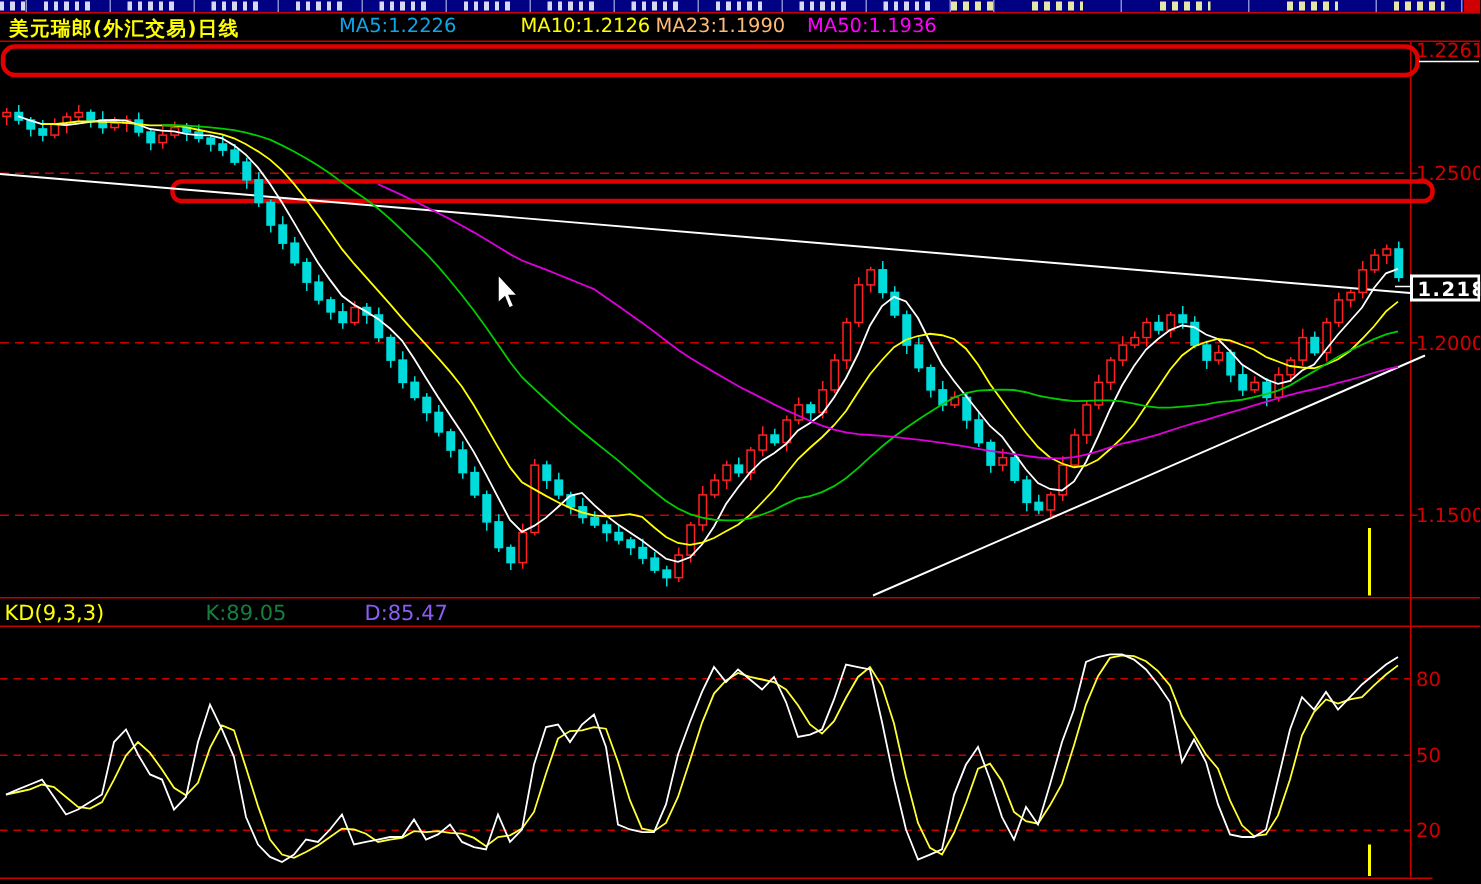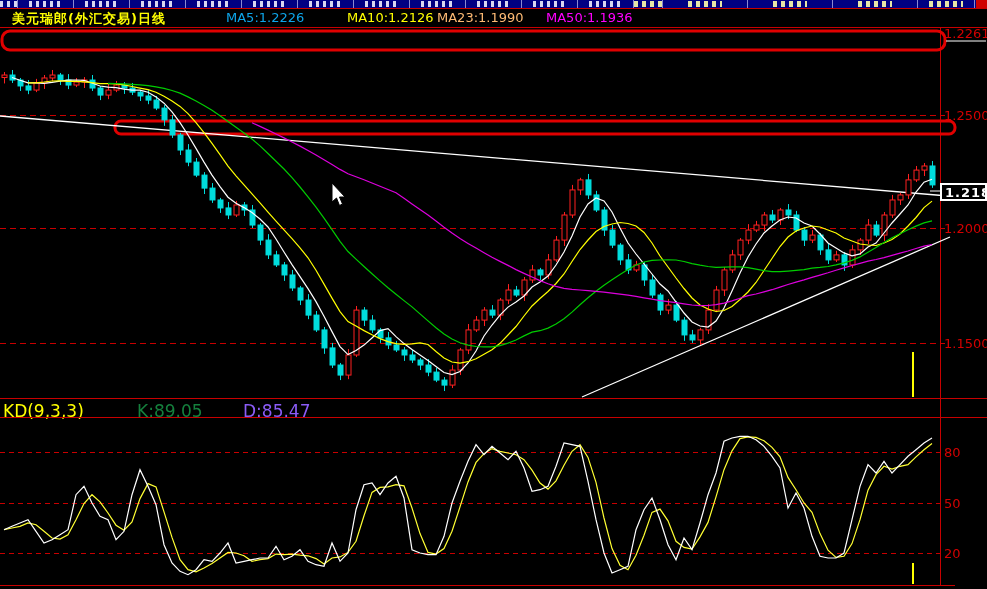--- a/index.html
+++ b/index.html
@@ -11,24 +11,24 @@
   .menucell{position:relative;height:8px;border-right:1px solid #8a8ad0;display:flex;
             align-items:flex-start;justify-content:center;overflow:hidden;}
   .menustub{display:block;width:34px;height:6px;margin-top:1px;
             background:repeating-linear-gradient(90deg,#d8d8f0 0 3px,transparent 3px 7px);}
   .menustub.alt{background:repeating-linear-gradient(90deg,#e6e6a6 0 4px,transparent 4px 8px);}
   .corner-block{position:absolute;right:0;top:0;width:11px;height:21px;background:#cf0000;}
   
   .titlebar{position:absolute;left:0;top:9px;width:987px;height:18px;background:#000;}
   .titlebar span{position:absolute;top:1px;font-size:13px;white-space:nowrap;}
   .sym{color:#ffff00;font-weight:bold;letter-spacing:1px;}
-  .ma5{color:#0ea5e9;} .ma10{color:#ffff00;margin-left:16px;} .ma23{color:#fdba74;} .ma50{color:#ff00ff;margin-left:8px;}
+  .ma5{color:#0ea5e9;} .ma10{color:#ffff00;margin-left:16px;} .ma23{color:#fdba74;} .ma50{color:#ff00ff;}
   
   .kdheader{position:absolute;left:0;top:399px;width:987px;height:18px;background:#000;}
-  .kdheader span{position:absolute;top:2px;font-size:17px;white-space:nowrap;}
+  .kdheader span{position:absolute;top:2px;font-size:14px;white-space:nowrap;}
   .kdname{color:#ffff00;} .kval{color:#15803d;} .dval{color:#8b5cf6;}
   svg{position:absolute;left:0;top:0;}
 </style>
 </head>
 <body>
 
 <div id="app">
 
   <div class="menubar">
       <div class="menucell" style="width: 17px;">
@@ -80,21 +80,21 @@
         <span class="menustub alt"></span>
       </div>
       <div class="menucell" style="width: 56px;">
         <span class="menustub alt"></span>
       </div>
     </div>
 
   <div class="corner-block"></div>
 
   <div class="titlebar">
-    <span class="sym" style="left:12px">美元瑞郎(外汇交易)日线</span>
+    <span class="sym" style="left:6px">美元瑞郎(外汇交易)日线</span>
     <span class="ma5" style="left:226px">MA5:1.2226</span>
     <span class="ma10" style="left:331px">MA10:1.2126</span>
     <span class="ma23" style="left:437px">MA23:1.1990</span>
     <span class="ma50" style="left:538px">MA50:1.1936</span>
   </div>
 
   <div class="kdheader">
     <span class="kdname" style="left:3px">KD(9,3,3)</span>
     <span class="kval" style="left:137px">K:89.05</span>
     <span class="dval" style="left:243px">D:85.47</span>

